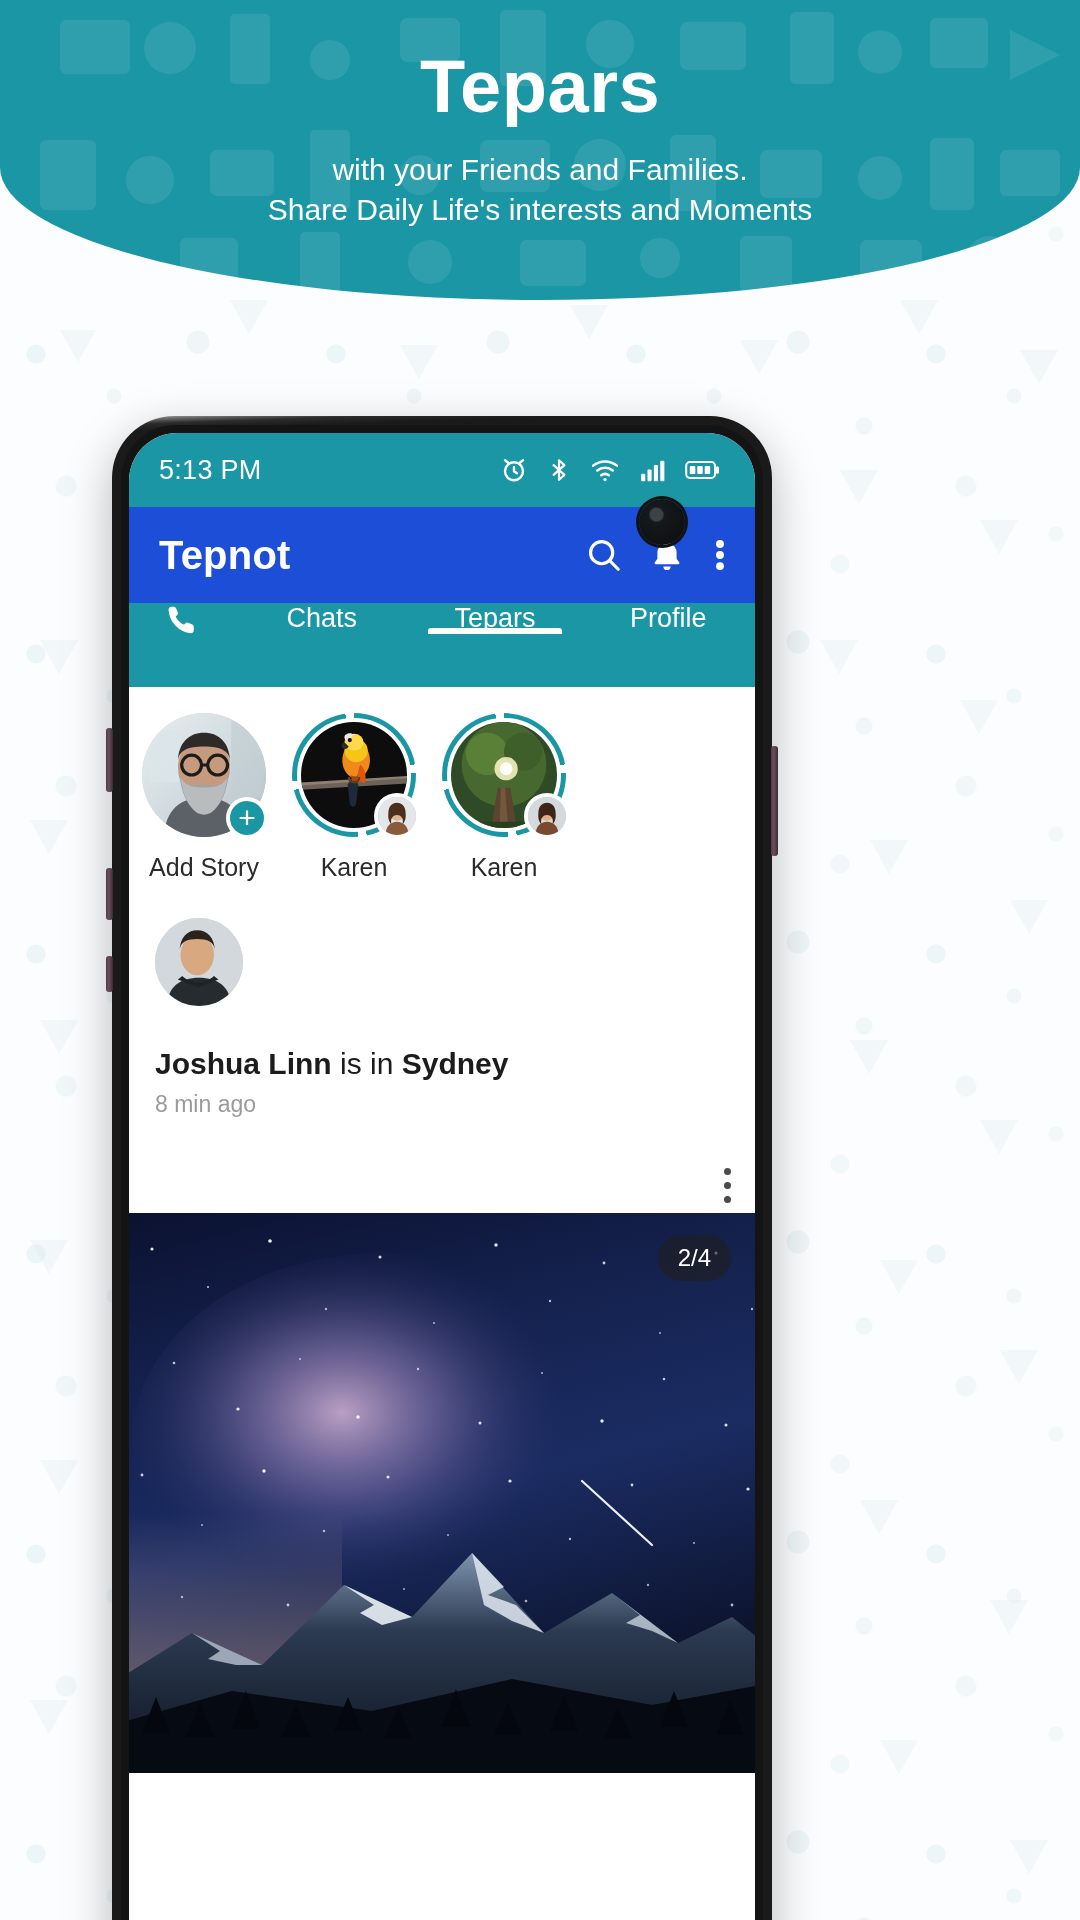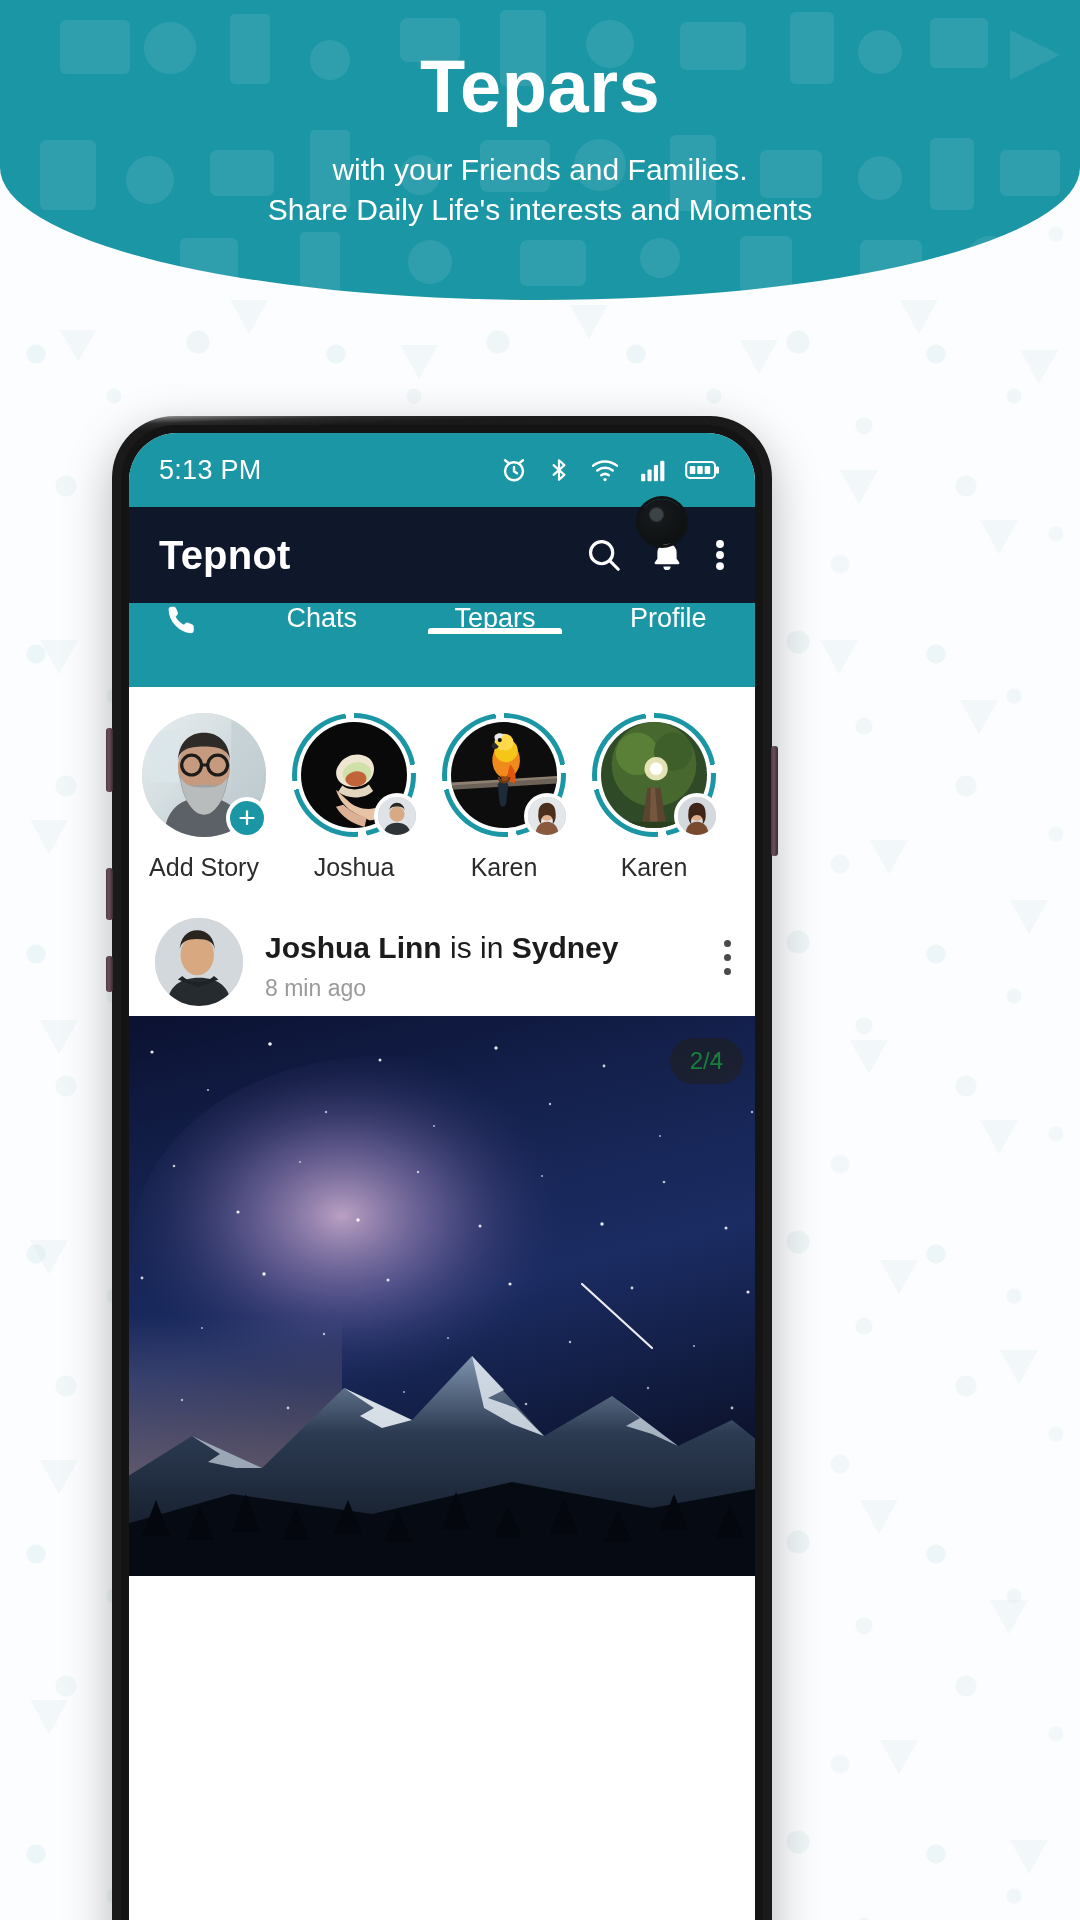--- a/index.html
+++ b/index.html
@@ -124,21 +124,21 @@
     color: #fff;
     justify-content: flex-end;
   }
   .status-time { font-size: 27px; font-weight: 500; letter-spacing: .3px; }
   .status-icons { margin-left: auto; display: flex; align-items: center; gap: 17px; }
   .status-icons svg { display: block; }
 
   
   .appbar {
     height: 96px;
-    background: #0f172a;
+    background: #1d4ed8;
     display: flex; align-items: center;
     padding: 0 26px 0 30px;
   }
   .app-title { color: #fff; font-size: 40px; font-weight: 700; letter-spacing: .2px; }
   .appbar-actions { margin-left: auto; display: flex; align-items: center; gap: 26px; }
   .appbar-actions svg { display: block; }
 
   
   .tabs {
     height: 84px;
@@ -219,21 +219,22 @@
     border: 4px solid #ffffff;
     overflow: hidden;
     background: #c9ccd1;
   }
 
   
   .post-head {
     background: #fff;
     display: flex; align-items: flex-start;
     padding: 16px 24px 10px 26px;
-    gap: 22px;
+    gap: 28px;
+    flex-direction: column;
   }
   .post-avatar {
     flex: 0 0 88px;
     width: 88px; height: 88px;
     border-radius: 50%;
     overflow: hidden;
     background: #cdd2d7;
     position: relative;
   }
   .post-meta { padding-top: 10px; }
@@ -260,23 +261,23 @@
   
   .post-media {
     position: relative;
     width: 100%;
     height: 560px;
     overflow: hidden;
     background: #0b1029;
   }
   .counter {
     position: absolute;
-    top: 22px; right: 12px;
+    top: 22px; right: 24px;
     background: rgba(30,30,30,.62);
-    color: #15803d;
+    color: #ffffff;
     font-size: 24px;
     padding: 9px 20px;
     border-radius: 24px;
     z-index: 5;
   }
 </style>
 </head>
 <body>
 
 <div class="page">
@@ -469,44 +470,20 @@
                   <circle cx="40" cy="42" r="8" fill="none" stroke="#1e1c1b" stroke-width="2.6"></circle>
                   <circle cx="61" cy="42" r="8" fill="none" stroke="#1e1c1b" stroke-width="2.6"></circle>
                   <path d="M48 42h5" stroke="#1e1c1b" stroke-width="2.4"></path>
                 </svg>
               </div>
               <div class="add-badge">+</div>
             </div>
             <div class="story-label">Add Story</div>
           </div>
 
-          <div class="story">
-            <div class="story-ring ringed">
-              <div class="story-img-wrap">
-                <svg viewBox="0 0 100 100" width="100%" height="100%" preserveAspectRatio="xMidYMid slice">
-                  <rect width="100" height="100" fill="#090909"></rect>
-                  <path d="M36 40c6-10 20-12 28-6 7 6 6 16 0 22-7 7-20 7-27 1-5-5-5-12-1-17z" fill="#efe6d2"></path>
-                  <path d="M41 44c5-7 16-8 22-3 5 4 4 11-1 15-5 4-14 4-19 0-4-3-5-8-2-12z" fill="#cfe0a8"></path>
-                  <path d="M44 50c4-4 12-5 16-1 3 3 2 8-2 10-5 3-12 2-15-2-2-2-1-5 1-7z" fill="#c1643a"></path>
-                  <path d="M39 60c6 5 18 5 25-1l4 6c-8 8-24 8-33 1z" fill="#e3d6be"></path>
-                  <path d="M33 64c3 10 10 18 18 22l12 6c4 2 8 0 9-4l2-8c-10 4-22 2-30-6z" fill="#e8c4a6"></path>
-                  <path d="M40 78c6 6 14 10 22 12l-2 9c-12-3-22-10-27-19z" fill="#dcb095"></path>
-                </svg>
-              </div>
-              <div class="mini-avatar">
-                <svg viewBox="0 0 40 40" width="100%" height="100%" preserveAspectRatio="xMidYMid slice">
-                  <rect width="40" height="40" fill="#dfe3e7"></rect>
-                  <path d="M6 40c0-9 6-13 14-13s14 4 14 13z" fill="#2e3338"></path>
-                  <circle cx="20" cy="18" r="8" fill="#d7a985"></circle>
-                  <path d="M12 15c0-6 4-9 8-9s8 3 8 9c0-4-4-5-8-5s-8 1-8 5z" fill="#2a2724"></path>
-                </svg>
-              </div>
-            </div>
-            <div class="story-label">Joshua</div>
-          </div>
 
           <div class="story">
             <div class="story-ring ringed">
               <div class="story-img-wrap">
                 <svg viewBox="0 0 100 100" width="100%" height="100%" preserveAspectRatio="xMidYMid slice">
                   <rect width="100" height="100" fill="#0d0d0e"></rect>
                   <path d="M0 58 100 52v6L0 64z" fill="#6d6257"></path>
                   <path d="M0 57 100 51v2L0 60z" fill="#8e8071"></path>
                   <ellipse cx="52" cy="36" rx="13" ry="17" fill="#f08a1c"></ellipse>
                   <ellipse cx="52" cy="27" rx="11" ry="11" fill="#f5c518"></ellipse>

